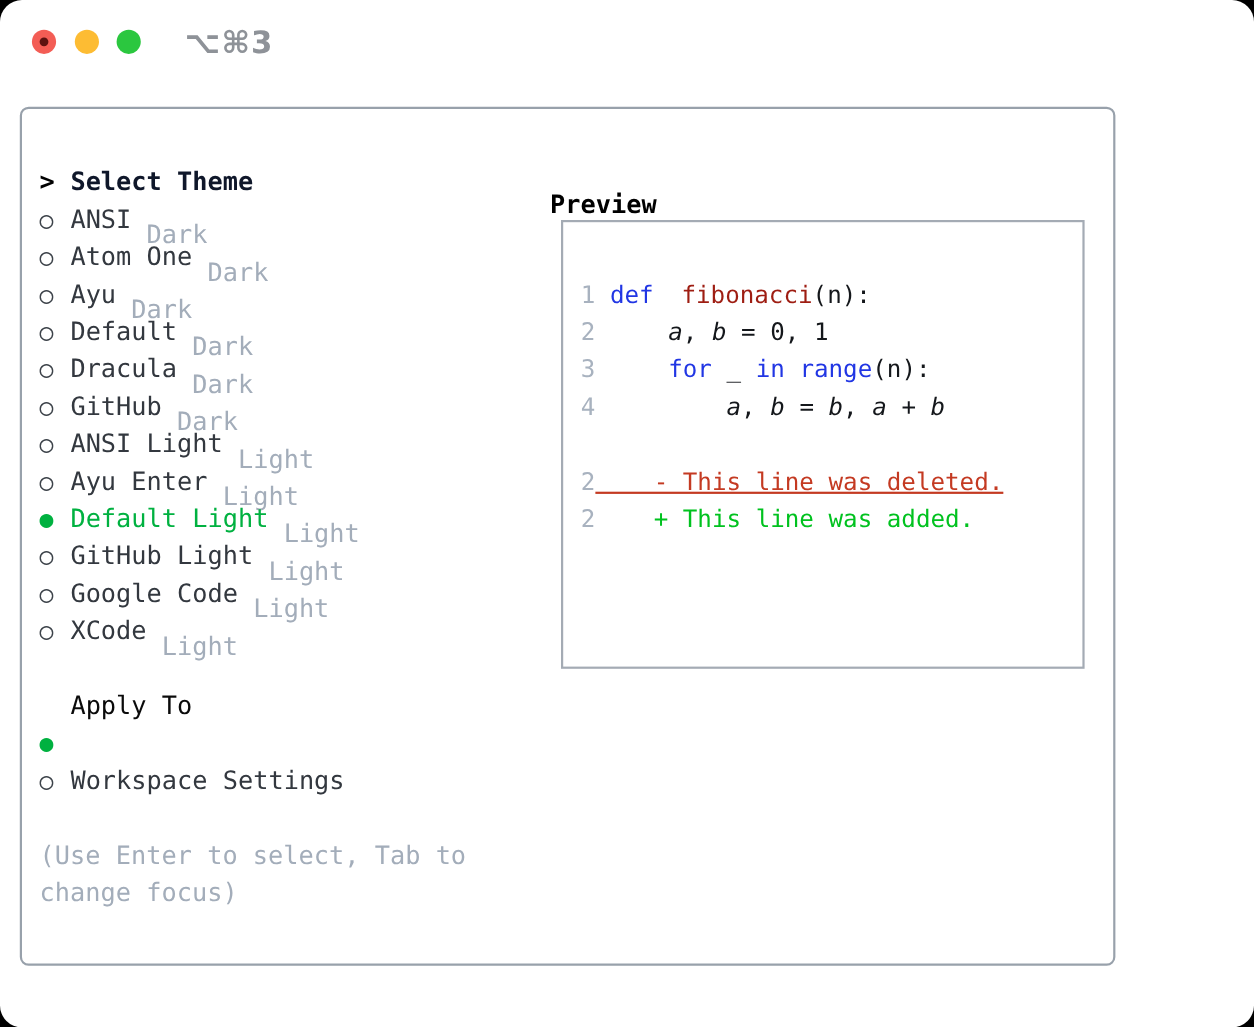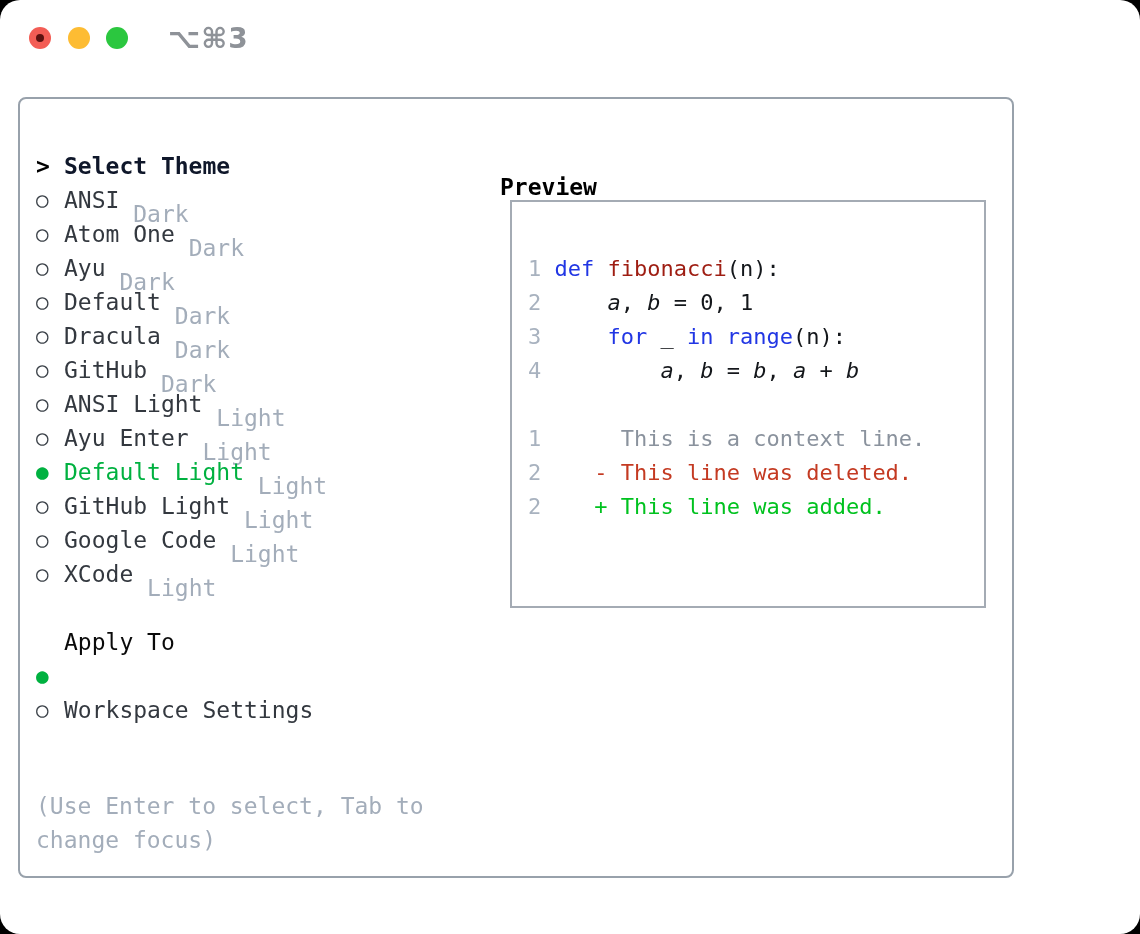--- a/index.html
+++ b/index.html
@@ -28,36 +28,36 @@
   .row{display:flex;height:34px;align-items:center;white-space:pre;}
   .marker{display:inline-block;width:28px;font-size:21px;color:#3c4249;}
   .marker.focus{font-weight:bold;color:#000;font-size:23px;}
   .marker.sel{color:var(--accent-green,#00b140);}
   .header-text{font-weight:bold;color:#0f172a;}
   .header-text2{color:#0a0a0a;}
   .item-name{color:var(--text-dark,#33383f);}
   .item-name.sel{color:var(--accent-green,#00b140);}
   .item-variant{color:var(--muted-gray,#a3adba);margin-top:27px;}
   .spacer{height:34px;}
-  .footer{width:440px;color:var(--muted-gray,#a3adba);font-size:23px;line-height:34px;margin-top:28px;}
+  .footer{width:440px;color:var(--muted-gray,#a3adba);font-size:23px;line-height:34px;}
   
   .preview-title{position:absolute;left:480px;top:50px;height:34px;line-height:34px;font-size:23px;font-weight:bold;color:#000;margin-top:21px;}
   .preview-box{
     position:absolute;left:490px;top:101px;width:476px;height:408px;
     border:2px solid #a4abb4;background:#fff;box-sizing:border-box;
     padding:50px 0 0 16px;overflow:hidden;
   }
   .code-line{white-space:pre;font-size:22px;line-height:34px;height:34px;}
   .ln{color:var(--line-number-gray,#a8b2bf);}
   .kw{color:var(--keyword-blue,#2136e4);}
-  .fn{color:var(--function-red,#9e1d12);}
+  .fn{color:var(--function-red,#9e1d12);margin-left:12px;}
   .pl{color:#14171b;}
   .var{color:#14171b;font-style:italic;}
   .context{color:var(--context-gray,#8a929d);}
-  .deleted{color:var(--deleted-red,#c43a22);}
+  .deleted{color:var(--deleted-red,#c43a22);text-decoration:underline;}
   .added{color:var(--added-green,#00c21f);}
 </style>
 </head>
 <body>
 
 <div class="window">
   <div class="titlebar">
     <span class="light red">
         <span class="dot"></span>
       </span>
@@ -102,19 +102,18 @@
     <div class="preview-title">Preview</div>
     <div class="preview-box">
       <div id="code-lines">
           <div class="code-line"><span class="ln">1</span> <span class="kw">def</span><span class="pl"> </span><span class="fn">fibonacci</span><span class="pl">(n):</span></div>
           <div class="code-line"><span class="ln">2</span> <span class="pl">    </span><span class="var">a</span><span class="pl">, </span><span class="var">b</span><span class="pl"> = 0, 1</span></div>
           <div class="code-line"><span class="ln">3</span> <span class="pl">    </span><span class="kw">for</span><span class="pl"> _ </span><span class="kw">in</span><span class="pl"> </span><span class="kw">range</span><span class="pl">(n):</span></div>
           <div class="code-line"><span class="ln">4</span> <span class="pl">        </span><span class="var">a</span><span class="pl">, </span><span class="var">b</span><span class="pl"> = </span><span class="var">b</span><span class="pl">, </span><span class="var">a</span><span class="pl"> + </span><span class="var">b</span></div>
         </div>
       <div class="spacer"></div>
       <div id="diff-lines">
-          <div class="code-line"><span class="ln">1</span><span class="context">      This is a context line.</span></div>
           <div class="code-line"><span class="ln">2</span><span class="deleted">    - This line was deleted.</span></div>
           <div class="code-line"><span class="ln">2</span><span class="added">    + This line was added.</span></div>
         </div>
     </div>
   </div>
 </div>
 
 </body></html>

